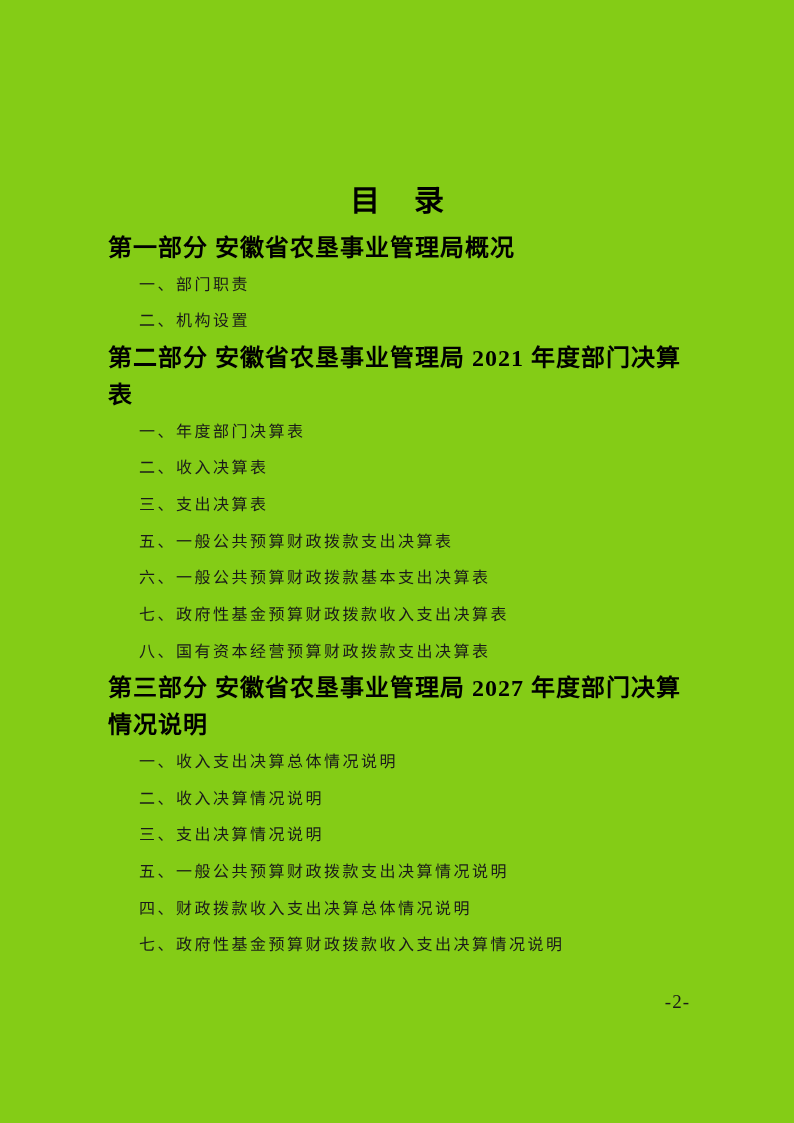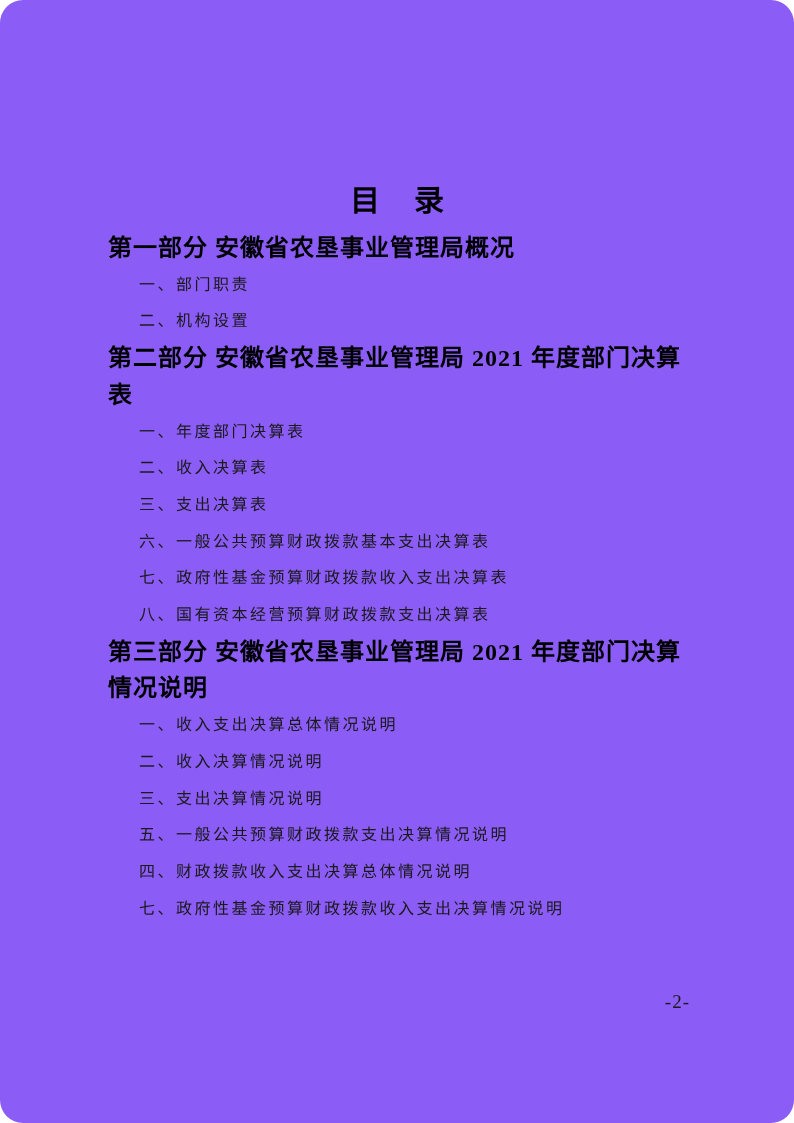--- a/index.html
+++ b/index.html
@@ -4,25 +4,24 @@
 <style>
   html, body {
     margin: 0;
     padding: 0;
     background: #ffffff;
   }
   .page {
     position: relative;
     width: 794px;
     height: 1123px;
-    background: #8b5cf6;
+    background: #84cc16;
     overflow: hidden;
     font-family: "Liberation Serif", "DejaVu Serif", serif;
     color: #111111;
-    border-radius: 23px;
   }
   .content {
     position: absolute;
     left: 108px;
     top: 184px;
     width: 580px;
   }
   .doc-title {
     text-align: center;
     font-size: 30px;
@@ -65,24 +64,25 @@
   <div class="content">
     <h1 class="doc-title">目　录</h1>
 
     <div class="toc-line heading">第一部分 安徽省农垦事业管理局概况</div>
     <div class="toc-line item">一、部门职责</div>
     <div class="toc-line item">二、机构设置</div>
     <div class="toc-line heading">第二部分 安徽省农垦事业管理局 2021 年度部门决算表</div>
     <div class="toc-line item">一、年度部门决算表</div>
     <div class="toc-line item">二、收入决算表</div>
     <div class="toc-line item">三、支出决算表</div>
+    <div class="toc-line item">五、一般公共预算财政拨款支出决算表</div>
     <div class="toc-line item">六、一般公共预算财政拨款基本支出决算表</div>
     <div class="toc-line item">七、政府性基金预算财政拨款收入支出决算表</div>
     <div class="toc-line item">八、国有资本经营预算财政拨款支出决算表</div>
-    <div class="toc-line heading">第三部分 安徽省农垦事业管理局 2021 年度部门决算情况说明</div>
+    <div class="toc-line heading">第三部分 安徽省农垦事业管理局 2027 年度部门决算情况说明</div>
     <div class="toc-line item">一、收入支出决算总体情况说明</div>
     <div class="toc-line item">二、收入决算情况说明</div>
     <div class="toc-line item">三、支出决算情况说明</div>
     <div class="toc-line item">五、一般公共预算财政拨款支出决算情况说明</div>
     <div class="toc-line item">四、财政拨款收入支出决算总体情况说明</div>
     <div class="toc-line item">七、政府性基金预算财政拨款收入支出决算情况说明</div>
   </div>
 
   <div class="page-number">-2-</div>
 </div>

